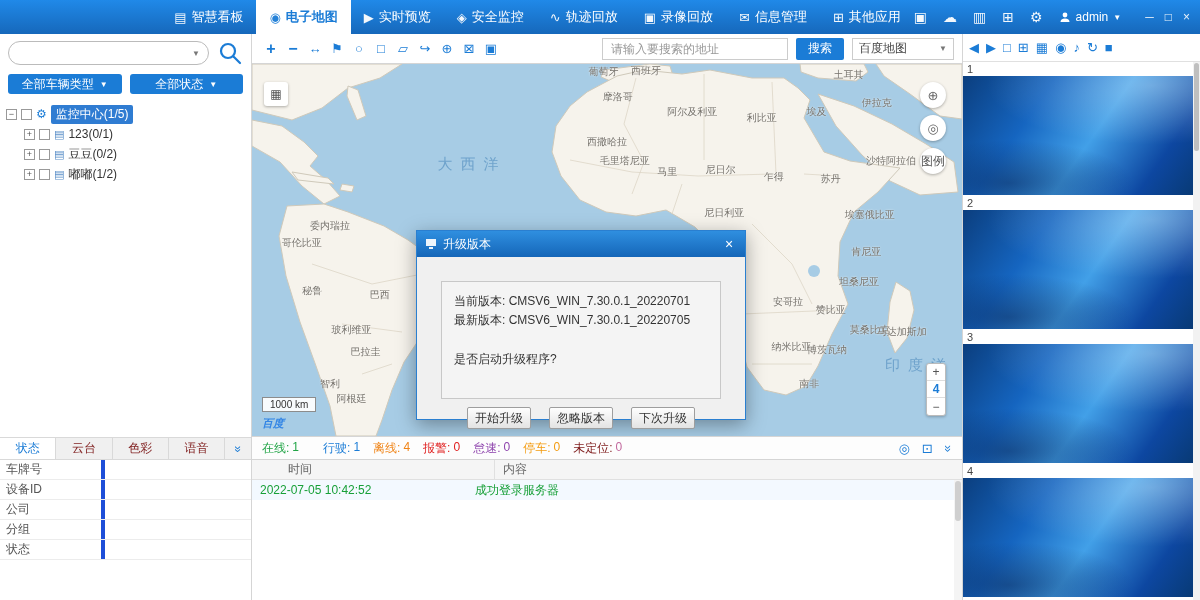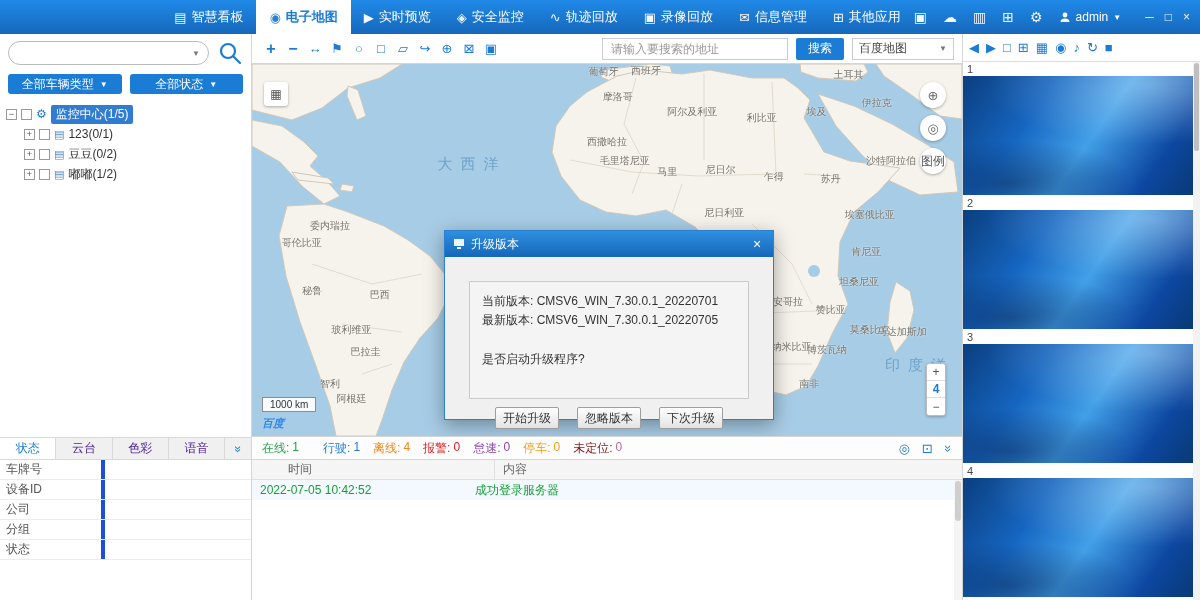--- a/index.html
+++ b/index.html
@@ -42,21 +42,21 @@
   .tree-row.child{padding-left:18px;}
   .expander{width:11px;height:11px;border:1px solid #999;background:#fff;font-size:9px;line-height:9px;
             text-align:center;color:#555;flex:0 0 auto;}
   .cbx{width:11px;height:11px;border:1px solid #999;background:#fff;flex:0 0 auto;}
   .gear{color:#1b7cd6;font-size:12px;}
   .veh-ico{color:#5b8fc9;font-size:11px;}
   .root-lbl{background:#2f7cd2;color:#fff;padding:1px 5px;border-radius:2px;}
   .left-tabs{position:absolute;left:0;right:0;bottom:140px;height:23px;display:flex;align-items:stretch;
              background:#f0f0f0;border-top:1px solid #d9d9d9;border-bottom:1px solid #d9d9d9;}
   .ltab{flex:1;display:flex;align-items:center;justify-content:center;border-right:1px solid #d9d9d9;
-        color:#4c1d95;cursor:pointer;}
+        color:#7f1d1d;cursor:pointer;}
   .ltab.active{background:#fff;color:#1b7cd6;}
   .ltab-chevron{width:26px;display:flex;align-items:center;justify-content:center;color:#1b7cd6;cursor:pointer;}
   .rot90{display:inline-block;transform:rotate(90deg);}
   .info-table{position:absolute;left:0;right:0;bottom:0;height:140px;overflow:hidden;}
   .info-row{display:flex;height:20px;border-bottom:1px solid #ececec;align-items:center;}
   .info-label{width:105px;padding-left:6px;color:#555;border-right:4px solid #1d4ed8;height:100%;
               display:flex;align-items:center;}
   .info-value{flex:1;}
 
   
@@ -93,21 +93,21 @@
                border-radius:3px;overflow:hidden;box-shadow:0 1px 3px rgba(0,0,0,.25);}
   .zoom-widget div{height:17px;display:flex;align-items:center;justify-content:center;color:#555;
                    border-bottom:1px solid #ddd;cursor:pointer;font-size:12px;}
   .zoom-widget .lvl{color:#1b7cd6;font-weight:bold;cursor:default;}
   .zoom-widget div:last-child{border-bottom:none;}
   .map-scale{position:absolute;left:10px;bottom:24px;background:rgba(255,255,255,.92);border:1px solid #8c8c8c;
              font-size:10px;padding:1px 7px;color:#333;}
   .map-attr{position:absolute;left:10px;bottom:5px;font-size:11px;font-weight:bold;font-style:italic;color:#3385e5;}
 
   
-  .dialog{position:absolute;left:192px;top:166px;width:330px;height:190px;background:#f0f0f0;
+  .dialog{position:absolute;left:164px;top:166px;width:330px;height:190px;background:#f0f0f0;
           border:1px solid #2a7fd0;box-shadow:0 5px 18px rgba(0,0,0,.35);z-index:30;}
   .dlg-title{height:26px;background:linear-gradient(#2f8fe0,#1566b8);color:#fff;display:flex;
              align-items:center;padding:0 8px;gap:6px;font-size:12px;}
   .dlg-title .t{flex:1;}
   .dlg-close{cursor:pointer;font-size:14px;width:16px;text-align:center;}
   .dlg-body{padding:24px;}
   .dlg-content{height:118px;background:#f4f4f4;border:1px solid #c8c8c8;padding:10px 12px;font-size:12px;color:#333;}
   .dlg-content div{line-height:19px;}
   .dlg-content .q{margin-top:20px;}
   .dlg-btns{display:flex;justify-content:center;gap:18px;margin-top:8px;}

